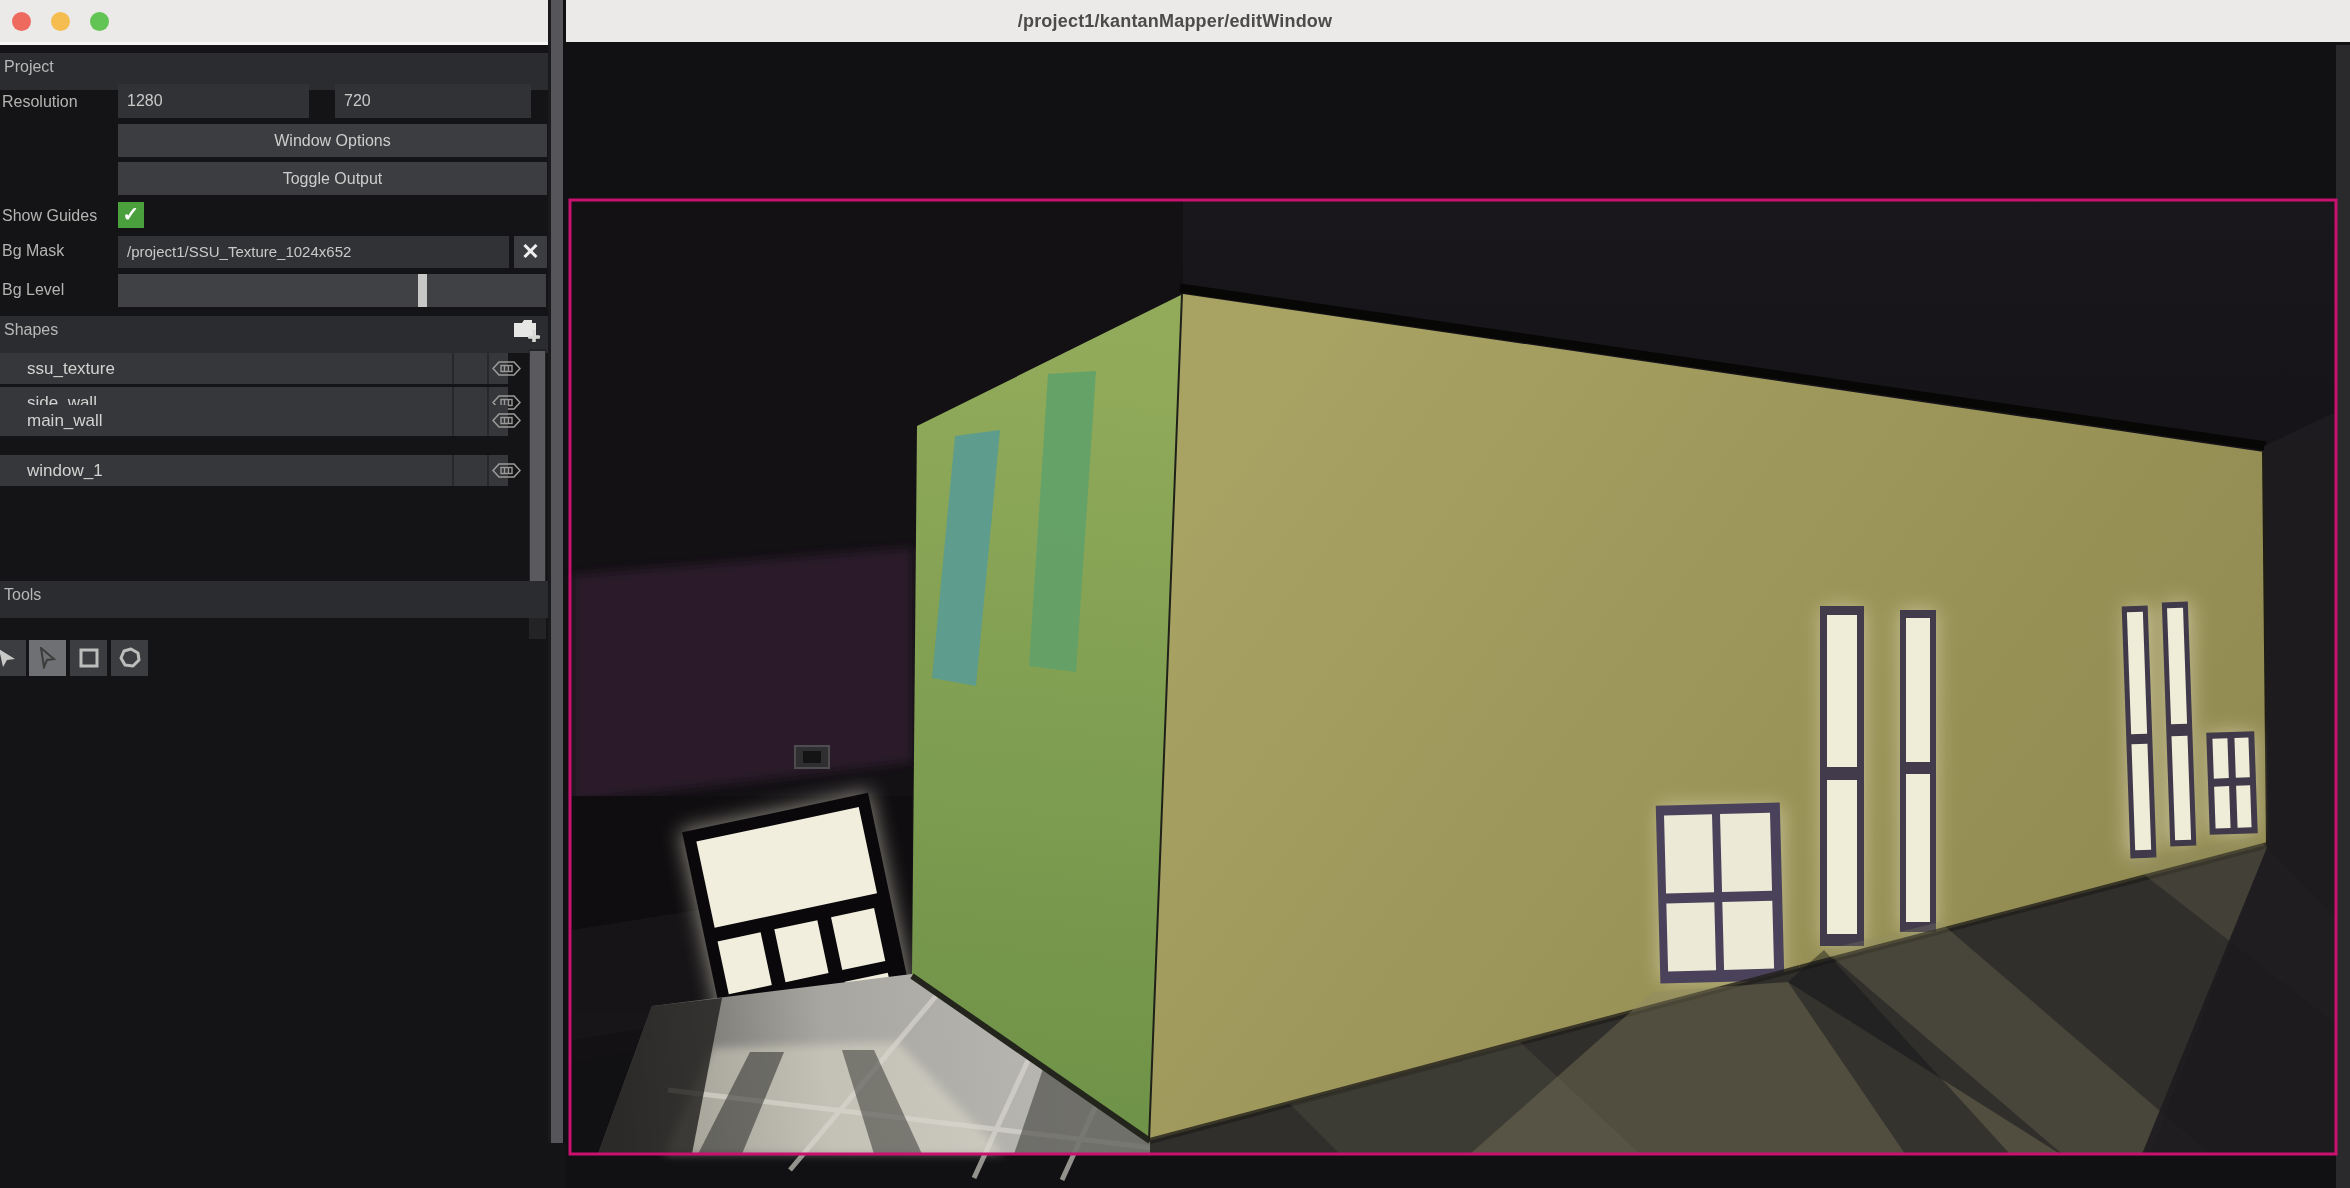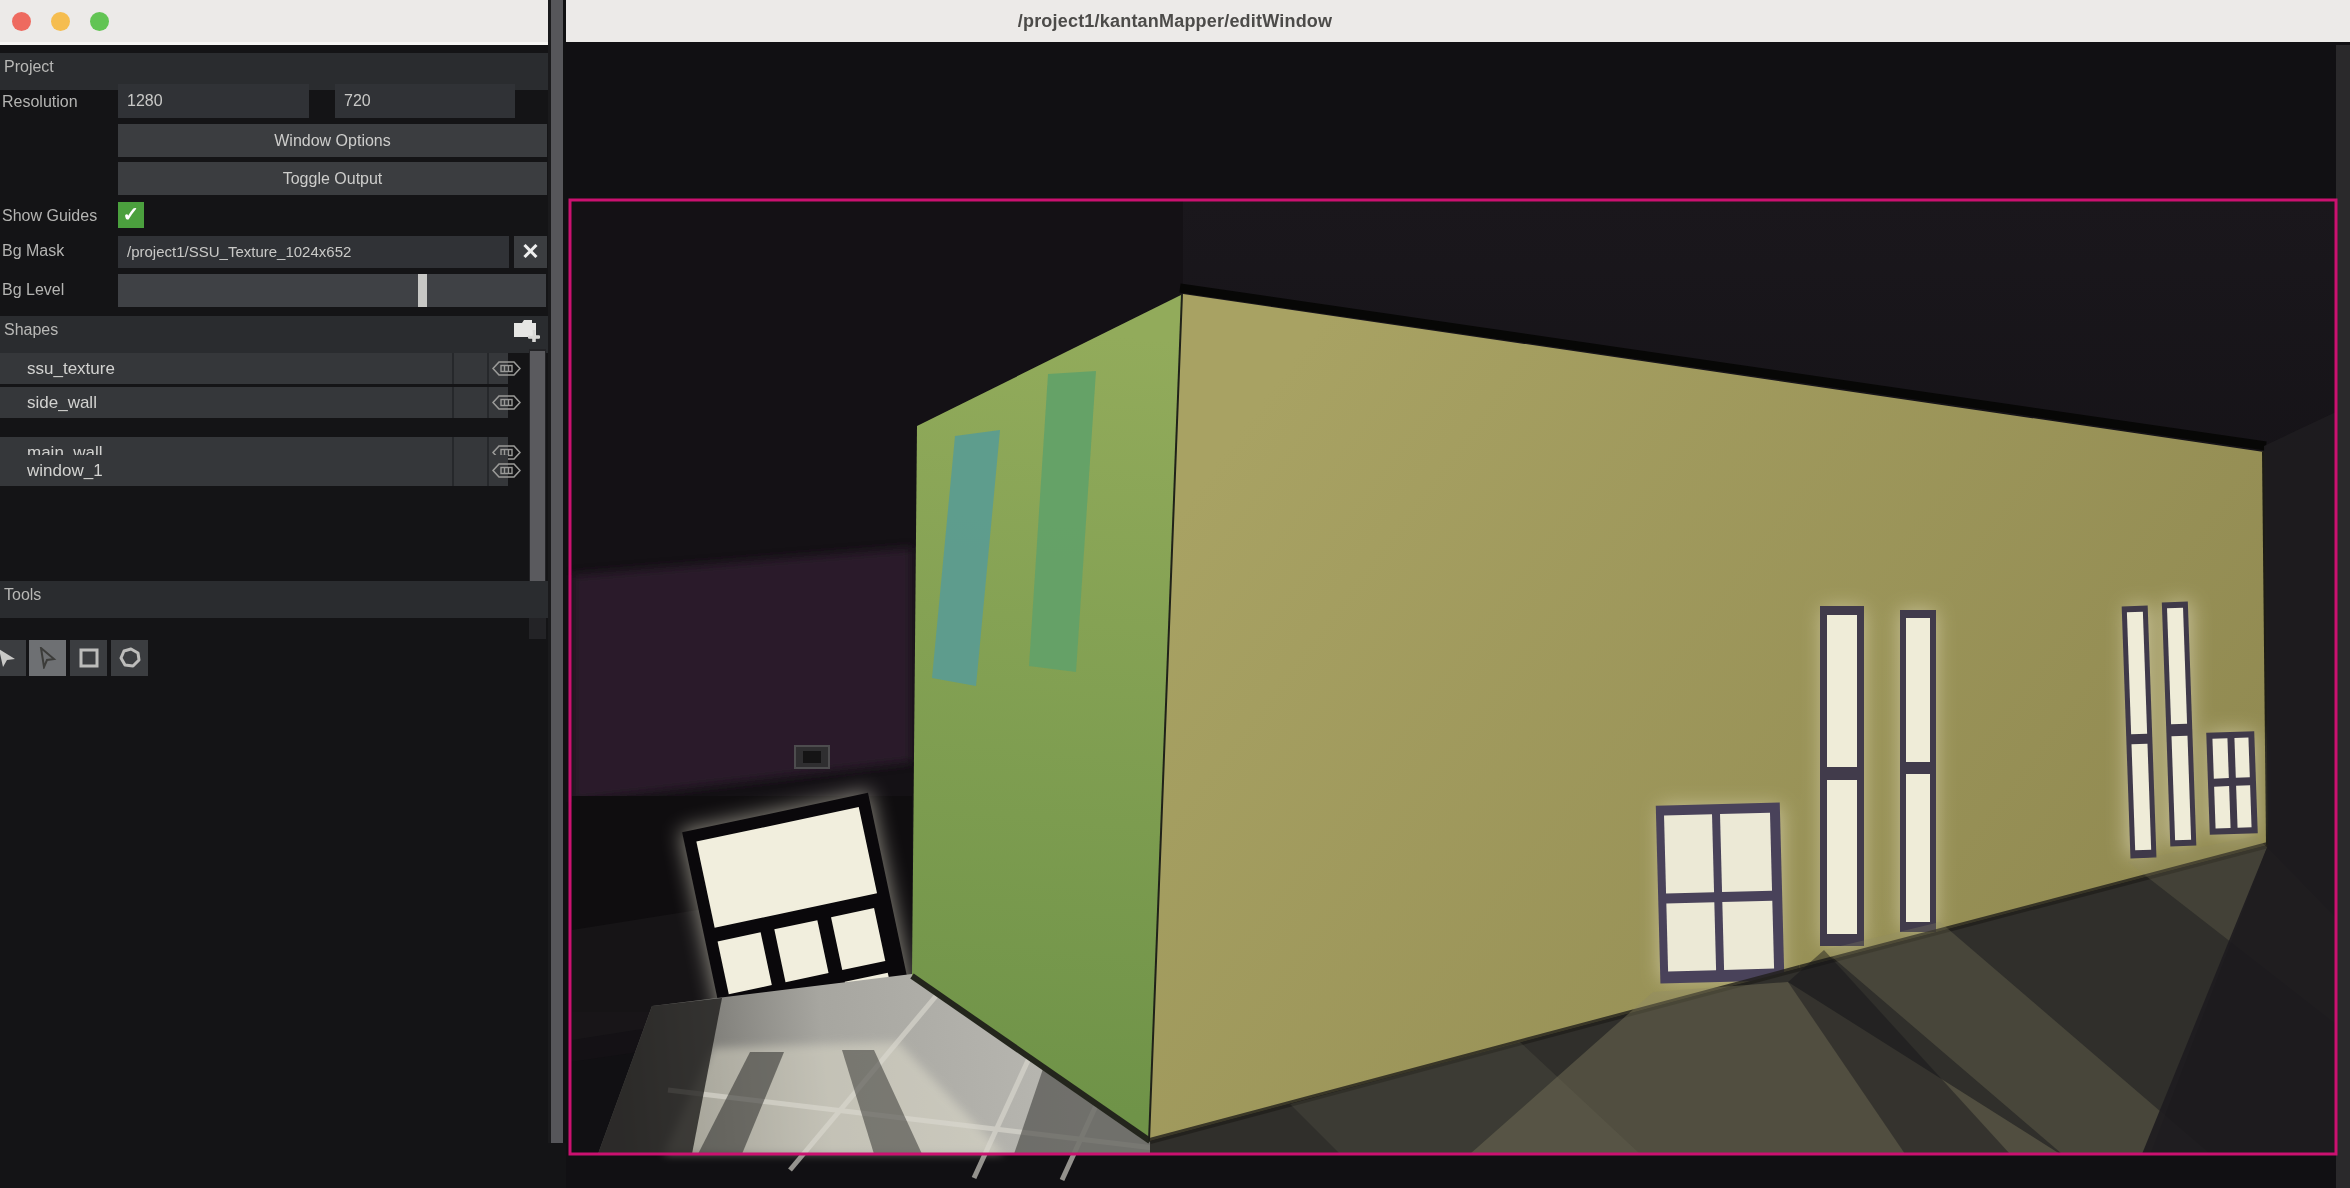--- a/index.html
+++ b/index.html
@@ -67,21 +67,21 @@
 </div>
 
 <div class="panel">
 
   <div class="hdr" style="top:8px;">
     <span>Project</span>
   </div>
 
   <div class="lbl" style="top:48px;">Resolution</div>
   <div class="field" style="left:118px;top:39px;width:191px;">1280</div>
-  <div class="field" style="left:335px;top:39px;width:180px;">720</div>
+  <div class="field" style="left:335px;top:39px;width:196px;">720</div>
 
   <div class="pbtn" style="top:117px;">Toggle Output</div>
   <div class="pbtn" style="top:79px;">Window Options</div>
 
   <div class="lbl" style="top:162px;">Show Guides</div>
   <div class="checkbox">✓</div>
 
   <div class="lbl" style="top:197px;">Bg Mask</div>
   <div class="field" style="left:118px;top:191px;width:391px;height:32px;line-height:32px;font-size:15px;">/project1/SSU_Texture_1024x652</div>
   <div class="clearbtn">✕</div>
@@ -118,21 +118,21 @@
     <span class="nm">side_wall</span>
     <span class="div1"></span>
       <span class="div2"></span>
     <svg class="eyewrap" viewBox="0 0 29 17">
       <path d="M1 8.5 L7 2 L22 2 L28 8.5 L22 15 L7 15 Z" fill="none" stroke="#9a9a98" stroke-width="1.6"></path>
       <rect x="9" y="5.5" width="11" height="6" fill="none" stroke="#9a9a98" stroke-width="1.4"></rect>
       <line x1="12.5" y1="5.5" x2="12.5" y2="11.5" stroke="#9a9a98" stroke-width="1.4"></line>
       <line x1="16.5" y1="5.5" x2="16.5" y2="11.5" stroke="#9a9a98" stroke-width="1.4"></line>
     </svg>
   </div>
-  <div class="shaperow" style="top:360px;margin-top:32px;">
+  <div class="shaperow" style="top:360px;">
     <span class="nm">main_wall</span>
     <span class="div1"></span>
       <span class="div2"></span>
     <svg class="eyewrap" viewBox="0 0 29 17">
       <path d="M1 8.5 L7 2 L22 2 L28 8.5 L22 15 L7 15 Z" fill="none" stroke="#9a9a98" stroke-width="1.6"></path>
       <rect x="9" y="5.5" width="11" height="6" fill="none" stroke="#9a9a98" stroke-width="1.4"></rect>
       <line x1="12.5" y1="5.5" x2="12.5" y2="11.5" stroke="#9a9a98" stroke-width="1.4"></line>
       <line x1="16.5" y1="5.5" x2="16.5" y2="11.5" stroke="#9a9a98" stroke-width="1.4"></line>
     </svg>
   </div>

